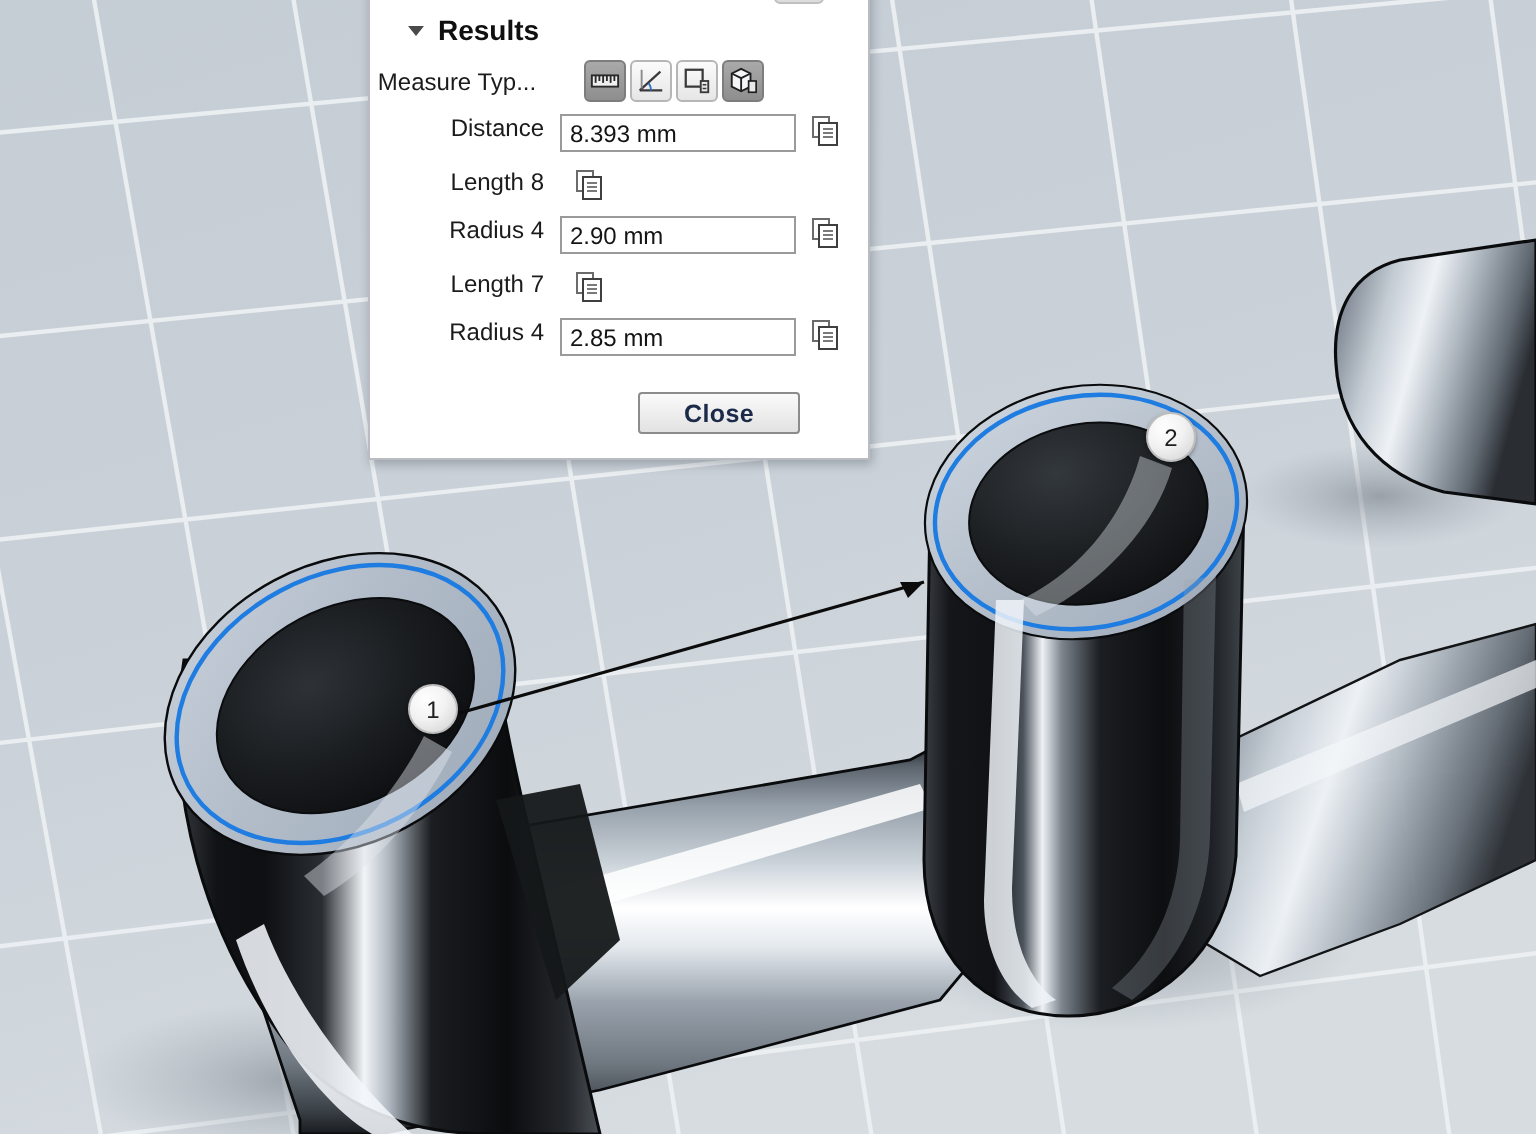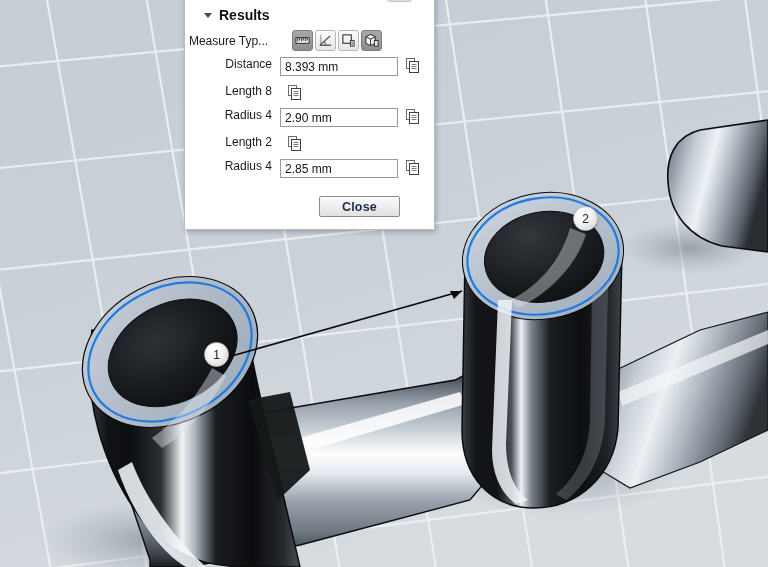--- a/index.html
+++ b/index.html
@@ -494,21 +494,21 @@
             <g stroke="#6b6b6b" stroke-width="0.9">
               <line x1="5.5" y1="6.5" x2="10.5" y2="6.5"></line>
               <line x1="5.5" y1="8.5" x2="10.5" y2="8.5"></line>
               <line x1="5.5" y1="10.5" x2="10.5" y2="10.5"></line>
             </g>
           </svg>
         </span>
       </div>
 
       <div class="field-row">
-        <span class="field-label">Length 2</span>
+        <span class="field-label">Length 7</span>
         <span class="copy-btn">
           <svg width="14" height="15" viewBox="0 0 14 15">
             <rect x="0.5" y="0.5" width="8" height="10" fill="#ffffff" stroke="#6b6b6b" stroke-width="1"></rect>
             <rect x="3.5" y="3.5" width="9" height="11" fill="#ffffff" stroke="#3f3f3f" stroke-width="1"></rect>
             <g stroke="#6b6b6b" stroke-width="0.9">
               <line x1="5.5" y1="6.5" x2="10.5" y2="6.5"></line>
               <line x1="5.5" y1="8.5" x2="10.5" y2="8.5"></line>
               <line x1="5.5" y1="10.5" x2="10.5" y2="10.5"></line>
             </g>
           </svg>

